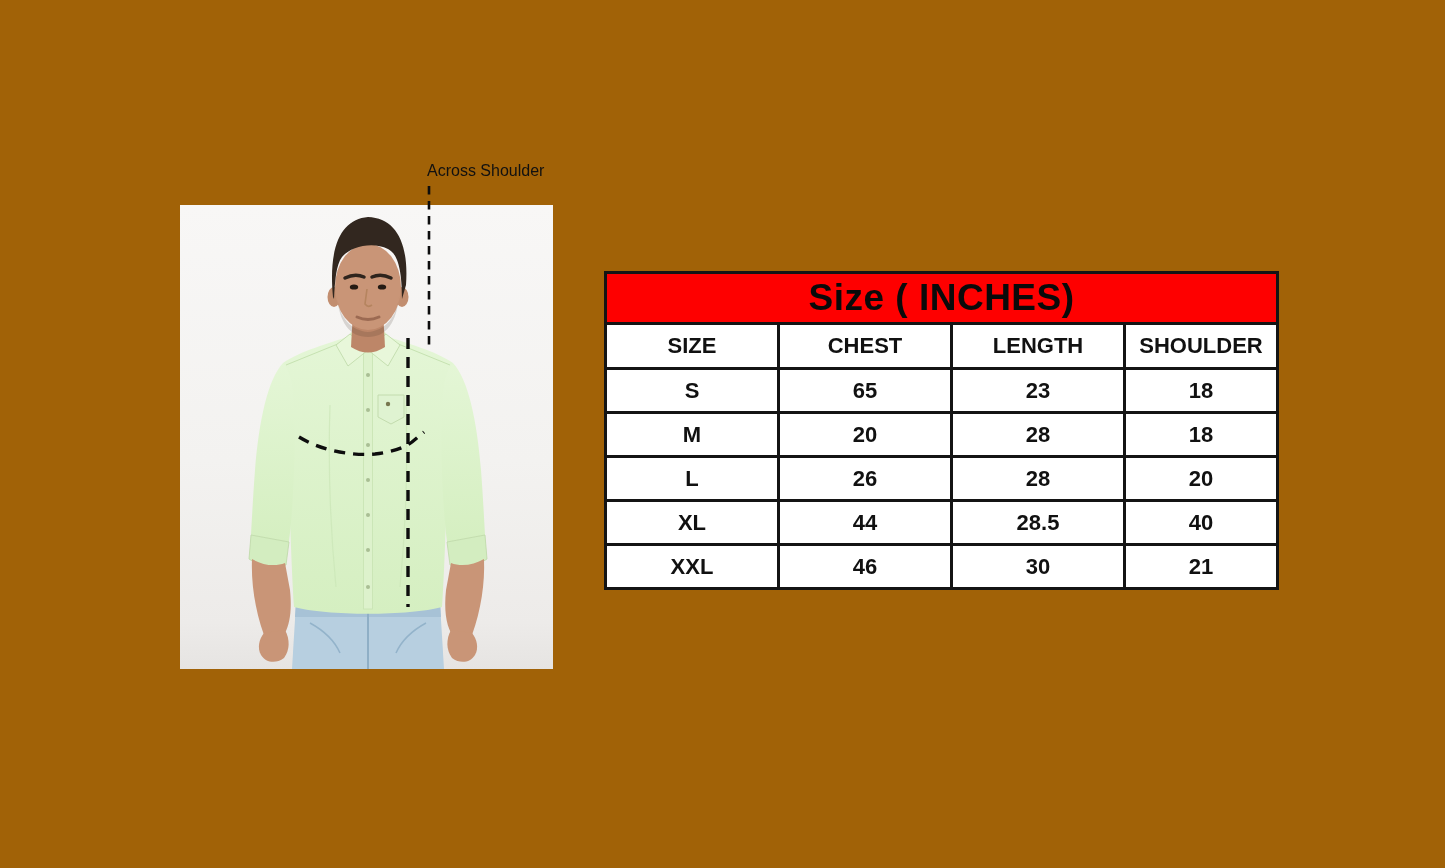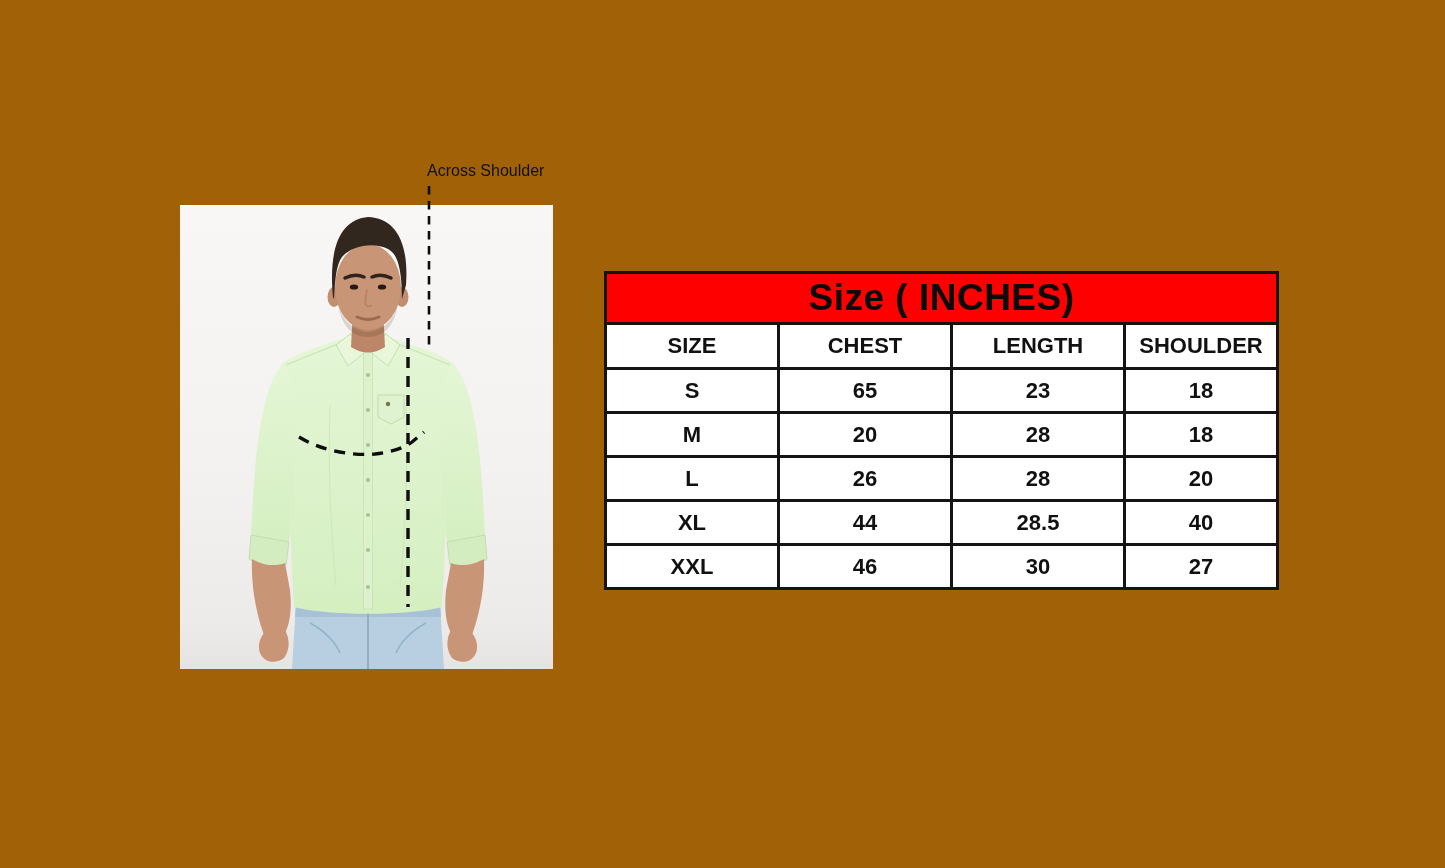--- a/index.html
+++ b/index.html
@@ -187,18 +187,18 @@
       <tr>
         <td>XL</td>
         <td>44</td>
         <td>28.5</td>
         <td>40</td>
       </tr>
       <tr>
         <td>XXL</td>
         <td>46</td>
         <td>30</td>
-        <td>27</td>
+        <td>21</td>
       </tr>
     </tbody>
   </table>
 
 </div>
 
 </body></html>

